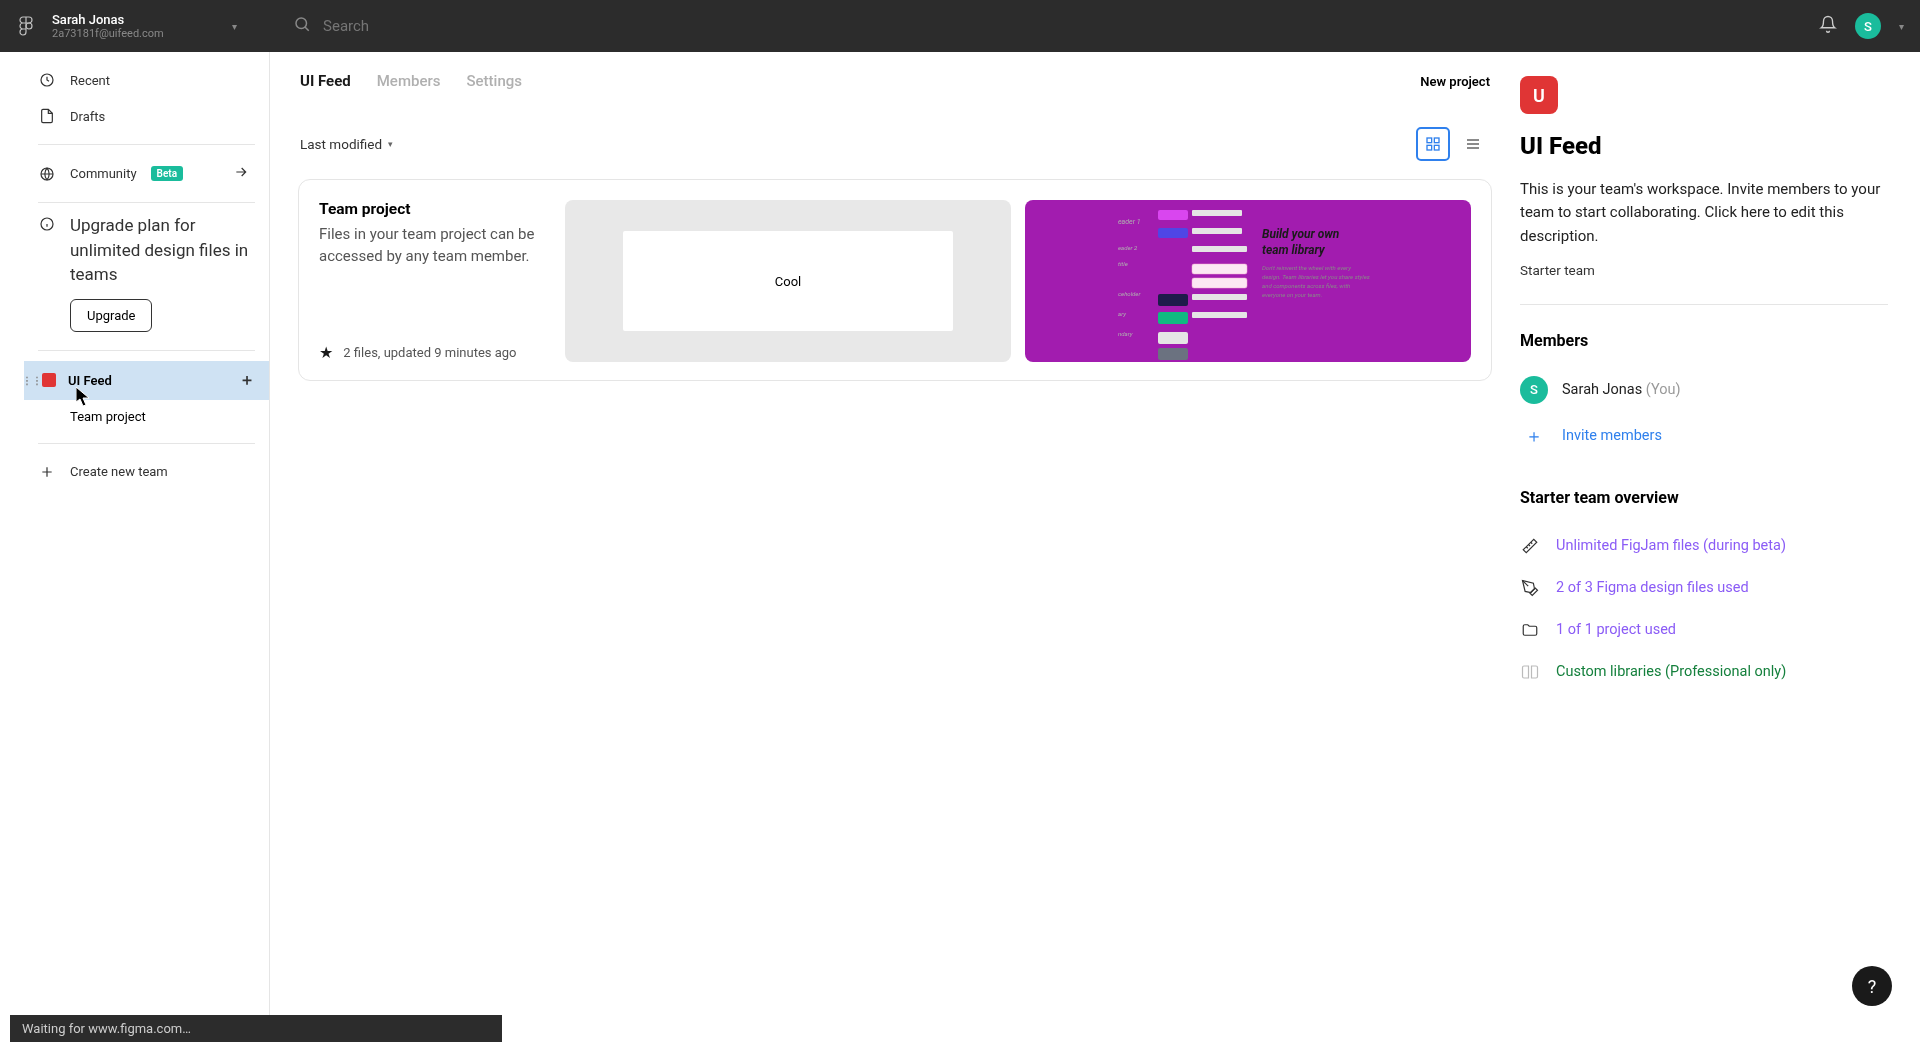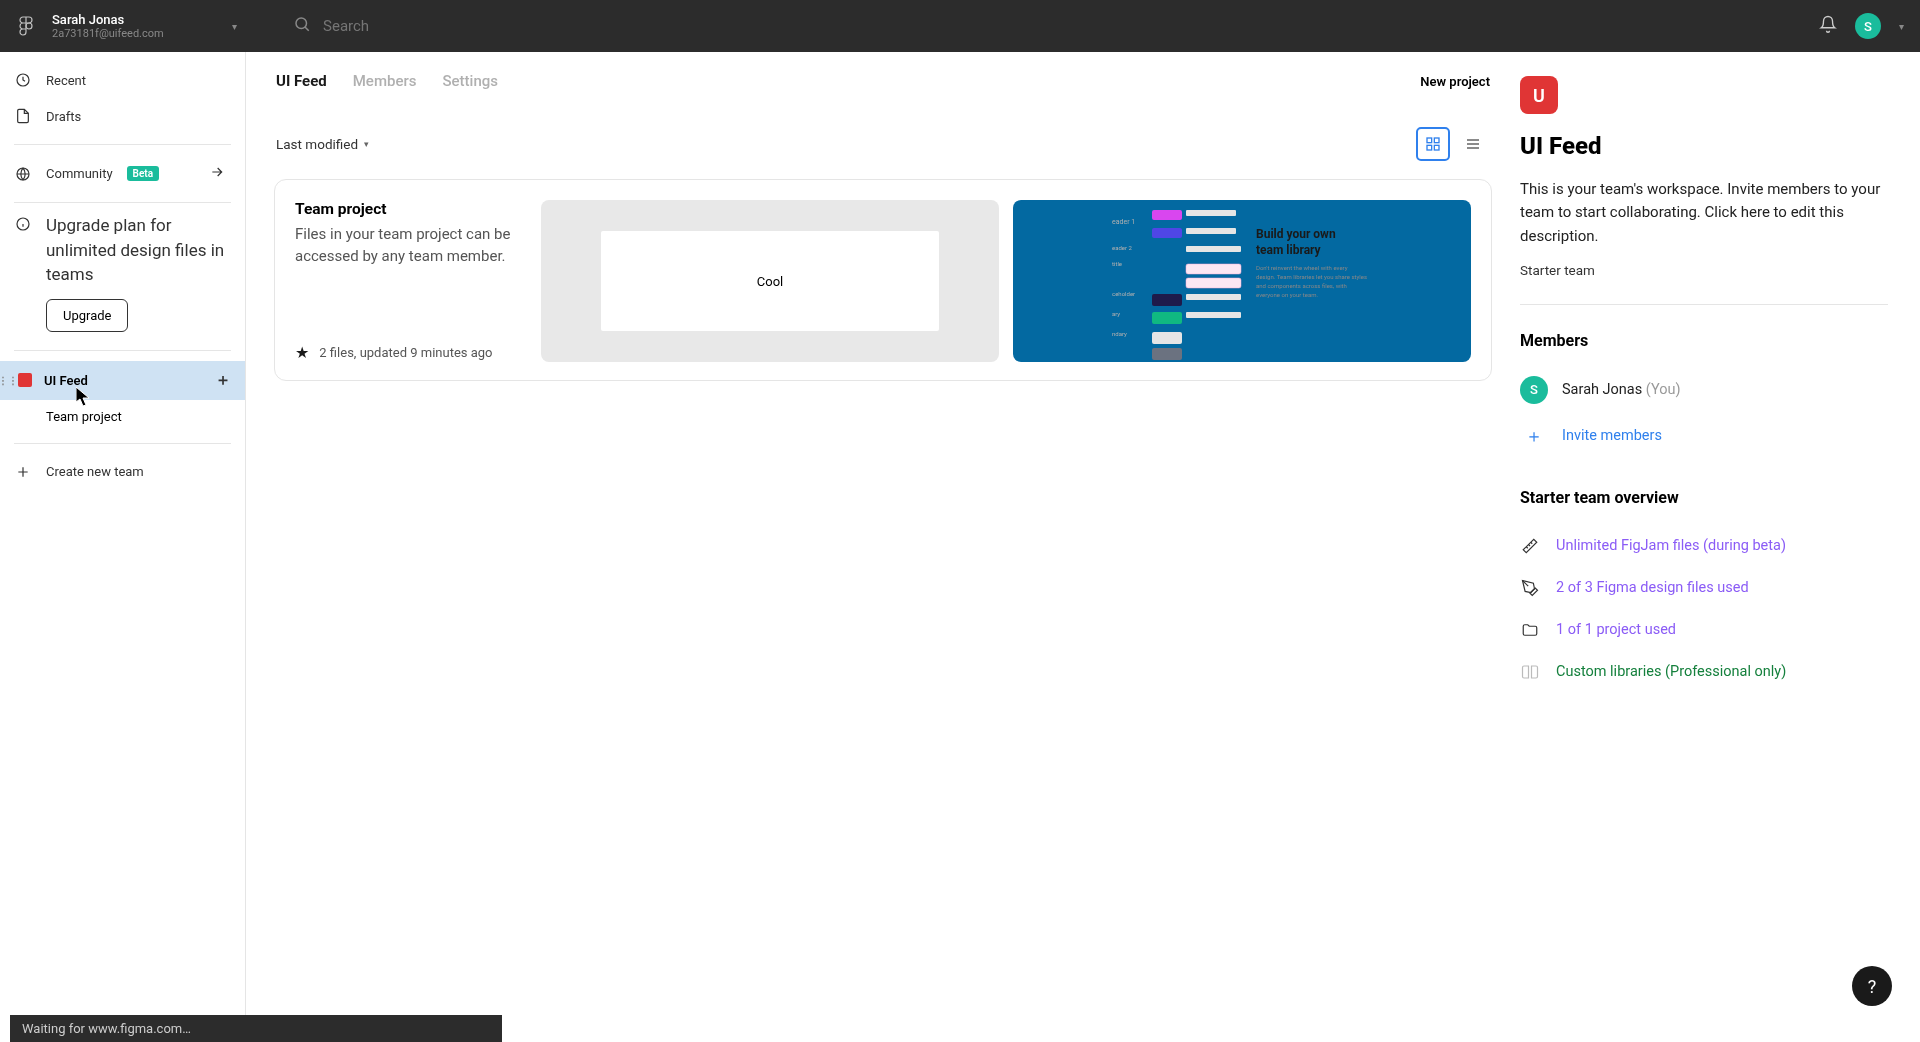--- a/index.html
+++ b/index.html
@@ -14,21 +14,21 @@
     .user-chev { color: #888; font-size: 10px; margin-left: 4px; }
     .search-wrap { display: flex; align-items: center; gap: 12px; flex: 1; margin-left: 40px; }
     .search-icon { color: #888; font-size: 16px; }
     .search-input { background: transparent; border: none; color: #aaa; font-size: 15px; outline: none; width: 300px; }
     .topbar-right { display: flex; align-items: center; gap: 18px; }
     .bell-icon { color: #aaa; font-size: 18px; }
     .avatar-sm { width: 26px; height: 26px; border-radius: 50%; background: #1abc9c; color: #fff; display: flex; align-items: center; justify-content: center; font-size: 13px; font-weight: 500; }
     .chev-sm { color: #888; font-size: 10px; }
     
     
-    .body-wrap { display: flex; height: calc(100% - 52px); }
+    .body-wrap { display: flex; height: calc(100% - 52px); margin-left: 24px; }
     .sidebar { width: 246px; border-right: 1px solid #e5e5e5; padding: 10px 0; background: #fff; }
     .main { flex: 1; display: flex; }
     .content { flex: 1; padding: 0 28px; }
     .aside { width: 400px; padding: 24px 32px 24px 0; }
     
     
     .sb-item { display: flex; align-items: center; gap: 14px; padding: 9px 20px 9px 14px; cursor: pointer; color: #333; font-size: 13px; }
     .sb-icon { width: 18px; height: 18px; display:flex; align-items:center; justify-content:center; color:#333; flex-shrink:0; }
     .sb-sep { height: 1px; background: #e5e5e5; margin: 10px 14px; }
     .beta-badge { background: #1abc9c; color: #fff; font-size: 10px; padding: 2px 6px; border-radius: 3px; font-weight: 600; }
@@ -234,21 +234,21 @@
           <div class="proj-desc">Files in your team project can be accessed by any team member.</div>
           <div class="proj-meta">
             <span class="star-icon">★</span>
             <span>2 files, updated 9 minutes ago</span>
           </div>
         </div>
         <div class="thumbs">
           <div class="thumb">
             <div class="thumb-inner">Cool</div>
           </div>
-          <div class="thumb" style="background:#0369a1;">
+          <div class="thumb" style="background:#a21caf;font-style:italic;">
             <svg class="thumb2-svg" viewBox="0 0 280 162">
               <text x="10" y="24" font-size="7" fill="#b0b0b0">eader 1</text>
               <rect x="50" y="10" width="30" height="10" fill="#d946ef" rx="2"></rect>
               <rect x="84" y="10" width="50" height="6" fill="#e5e5e5" rx="1"></rect>
               <rect x="50" y="28" width="30" height="10" fill="#4f46e5" rx="2"></rect>
               <rect x="84" y="28" width="50" height="6" fill="#e5e5e5" rx="1"></rect>
               <text x="10" y="50" font-size="6" fill="#b0b0b0">eader 2</text>
               <rect x="84" y="46" width="55" height="6" fill="#e5e5e5" rx="1"></rect>
               <text x="10" y="66" font-size="6" fill="#b0b0b0">title</text>
               <rect x="84" y="64" width="55" height="10" fill="#fce7f3" rx="2" stroke="#f9a8d4" stroke-width="0.5"></rect>

